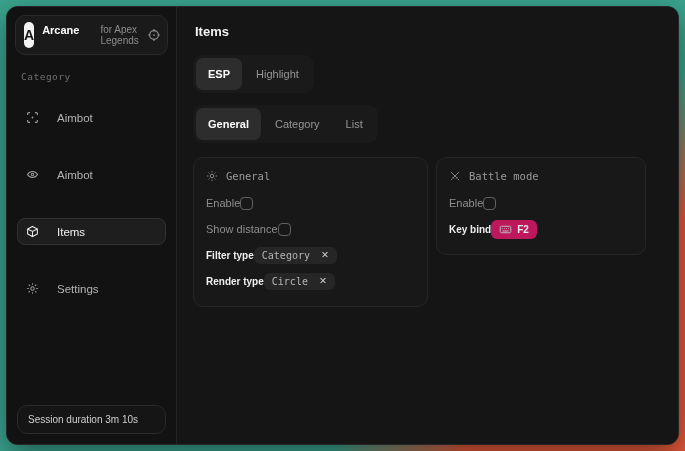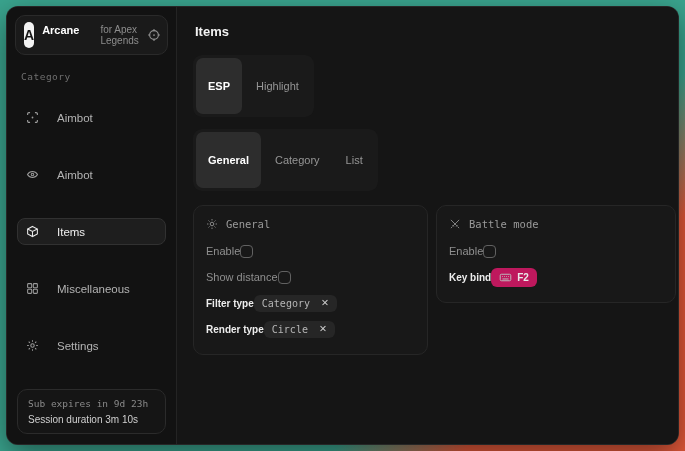--- a/index.html
+++ b/index.html
@@ -35,26 +35,26 @@
   .nav-item.selected .icon{ color:#e8e8e8; }
   .flex-spacer{ flex:1; }
   .sub-box{ border:1px solid #2b2b2b; border-radius:10px; padding:8px 10px; margin:2px; background:#151515; }
   .sub-line1{ color:#8a8a8a; font-size:9.5px; font-family:"DejaVu Sans Mono", monospace; margin-bottom:5px; }
   .sub-line2{ color:#cfcfcf; font-size:10px; }
   
   .main{ flex:1; padding:15px 16px; background:#151515; display:flex; flex-direction:column; }
   .page-title{ color:#f2f2f2; font-size:13px; font-weight:bold; margin:2px 0 16px 2px; }
   .tab-group{ display:inline-flex; align-self:flex-start; background:#1a1a1a; border-radius:9px;
     padding:3px; gap:2px; margin-bottom:12px; }
-  .tab{ padding:22px 12px; border-radius:7px; font-size:11px; color:#969696; cursor:pointer; white-space:nowrap; }
+  .tab{ padding:10px 12px; border-radius:7px; font-size:11px; color:#969696; cursor:pointer; white-space:nowrap; }
   .tab.active{ background:#2d2d2d; color:#ffffff; font-weight:bold; }
   .panels{ display:flex; gap:8px; align-items:flex-start; margin-top:2px; }
   .panel{ background:#181818; border:1px solid #262626; border-radius:10px; padding:10px 12px 12px 12px; }
   .panel.general{ width:235px; }
-  .panel.battle{ width:240px; }
+  .panel.battle{ width:210px; }
   .panel-header{ display:flex; align-items:center; gap:8px; color:#9a9a9a;
     font-family:"DejaVu Sans Mono", monospace; font-size:10.5px; margin:2px 0 8px 0; }
   .panel-header .icon{ display:flex; color:#8d8d8d; }
   .row{ display:flex; align-items:center; min-height:26px; }
   .row-label.dim{ color:#8f8f8f; font-size:11px; }
   .row-label.bright{ color:#ededed; font-size:10px; font-weight:bold; }
   .checkbox{ width:13px; height:13px; border:1.5px solid #616161; border-radius:4px;
     background:transparent; cursor:pointer; }
   .chip{ display:flex; align-items:center; gap:11px; background:#262626; border-radius:6px;
     padding:3px 8px; cursor:pointer; }
@@ -117,46 +117,34 @@
       <span class="icon">
         <svg width="13" height="13" viewBox="0 0 16 16" fill="none" stroke="currentColor" stroke-width="1.3">
           <path d="M8 1.8 14 5v6l-6 3.2L2 11V5z"></path>
             <path d="M2 5l6 3 6-3"></path>
             <path d="M8 8v6"></path>
         </svg>
       </span>
       <span>Items</span>
     </div>
 
-    <div class="nav-item">
-      <span class="icon">
-        <svg width="13" height="13" viewBox="0 0 16 16" fill="none" stroke="currentColor" stroke-width="1.3">
-          <rect x="2" y="2" width="5" height="5" rx="1"></rect>
-            <rect x="9" y="2" width="5" height="5" rx="1"></rect>
-          <rect x="2" y="9" width="5" height="5" rx="1"></rect>
-            <rect x="9" y="9" width="5" height="5" rx="1"></rect>
-        </svg>
-      </span>
-      <span>Miscellaneous</span>
-    </div>
 
     <div class="nav-item">
       <span class="icon">
         <svg width="13" height="13" viewBox="0 0 16 16" fill="none" stroke="currentColor" stroke-width="1.3">
           <circle cx="8" cy="8" r="2.1"></circle>
           <path d="M8 1.4v2.1M8 12.5v2.1M1.4 8h2.1M12.5 8h2.1M3.3 3.3l1.5 1.5M11.2 11.2l1.5 1.5M12.7 3.3l-1.5 1.5M4.8 11.2l-1.5 1.5"></path>
         </svg>
       </span>
       <span>Settings</span>
     </div>
 
     <div class="flex-spacer"></div>
 
     <div class="sub-box">
-      <div class="sub-line1">Sub expires in 9d 23h</div>
       <div class="sub-line2">Session duration 3m 10s</div>
     </div>
   </div>
 
   <div class="main">
 
     <div class="page-title">Items</div>
 
     <div class="tab-group">
       <div class="tab active">ESP</div>

